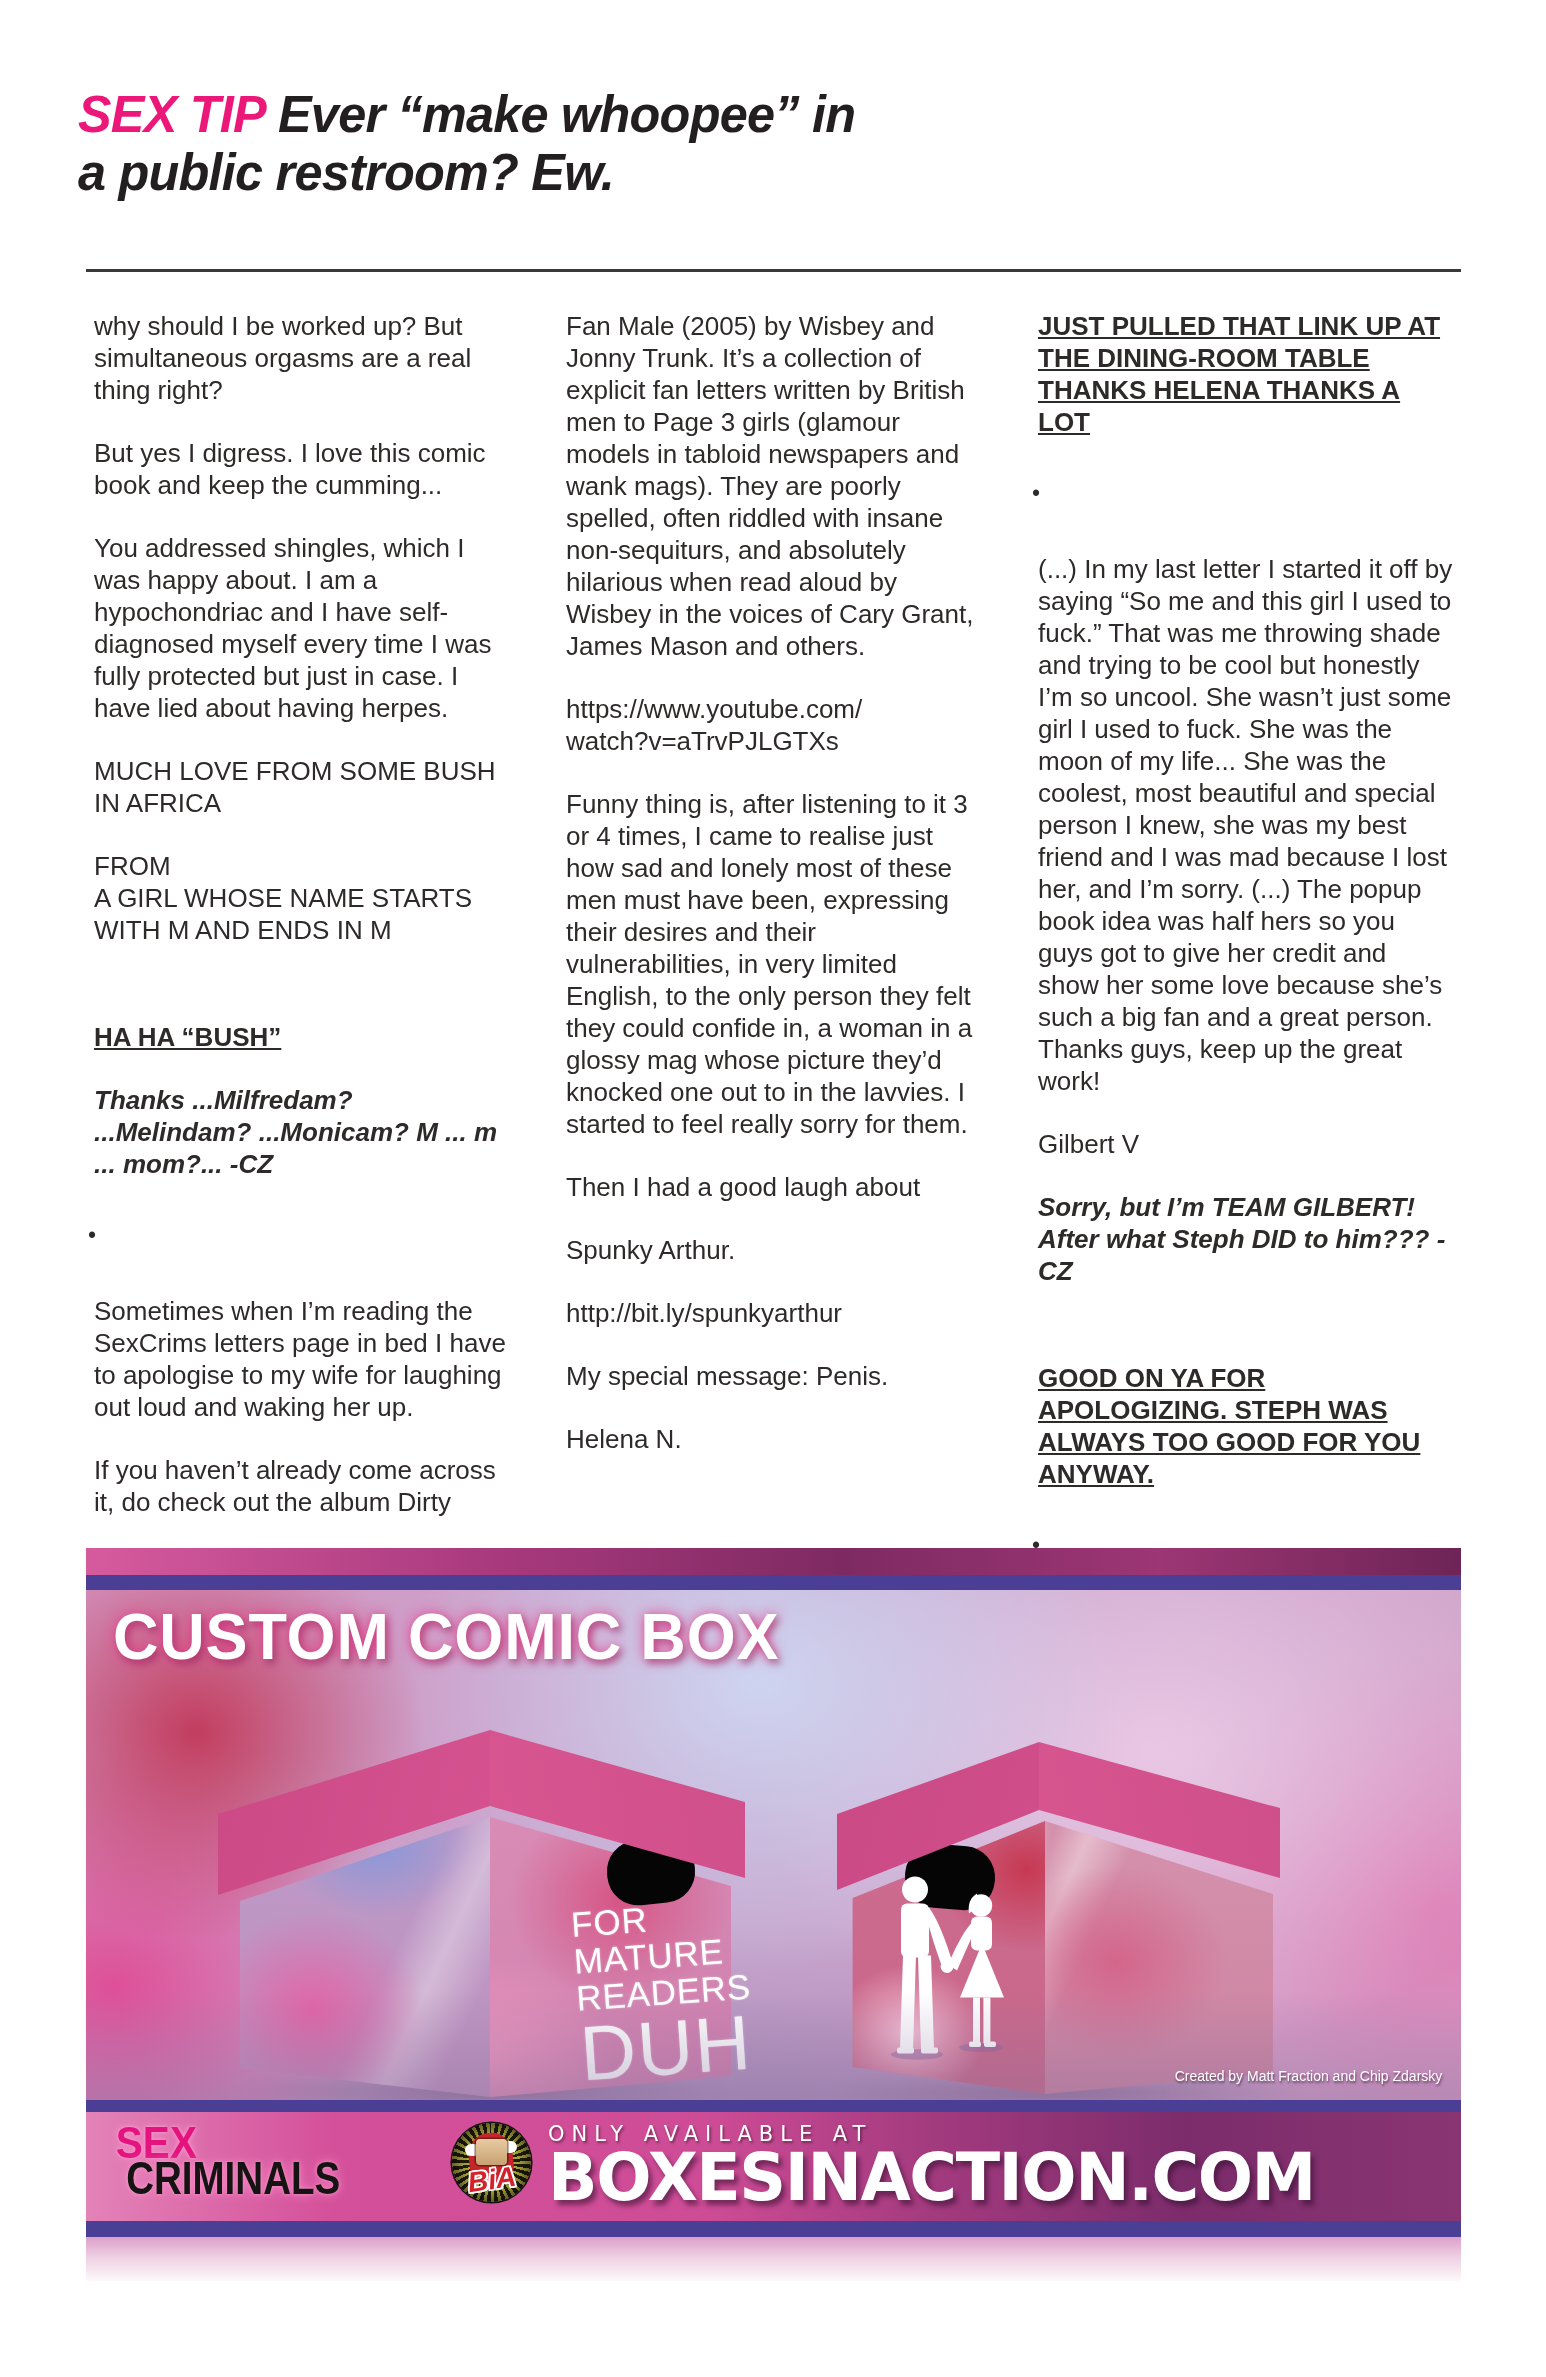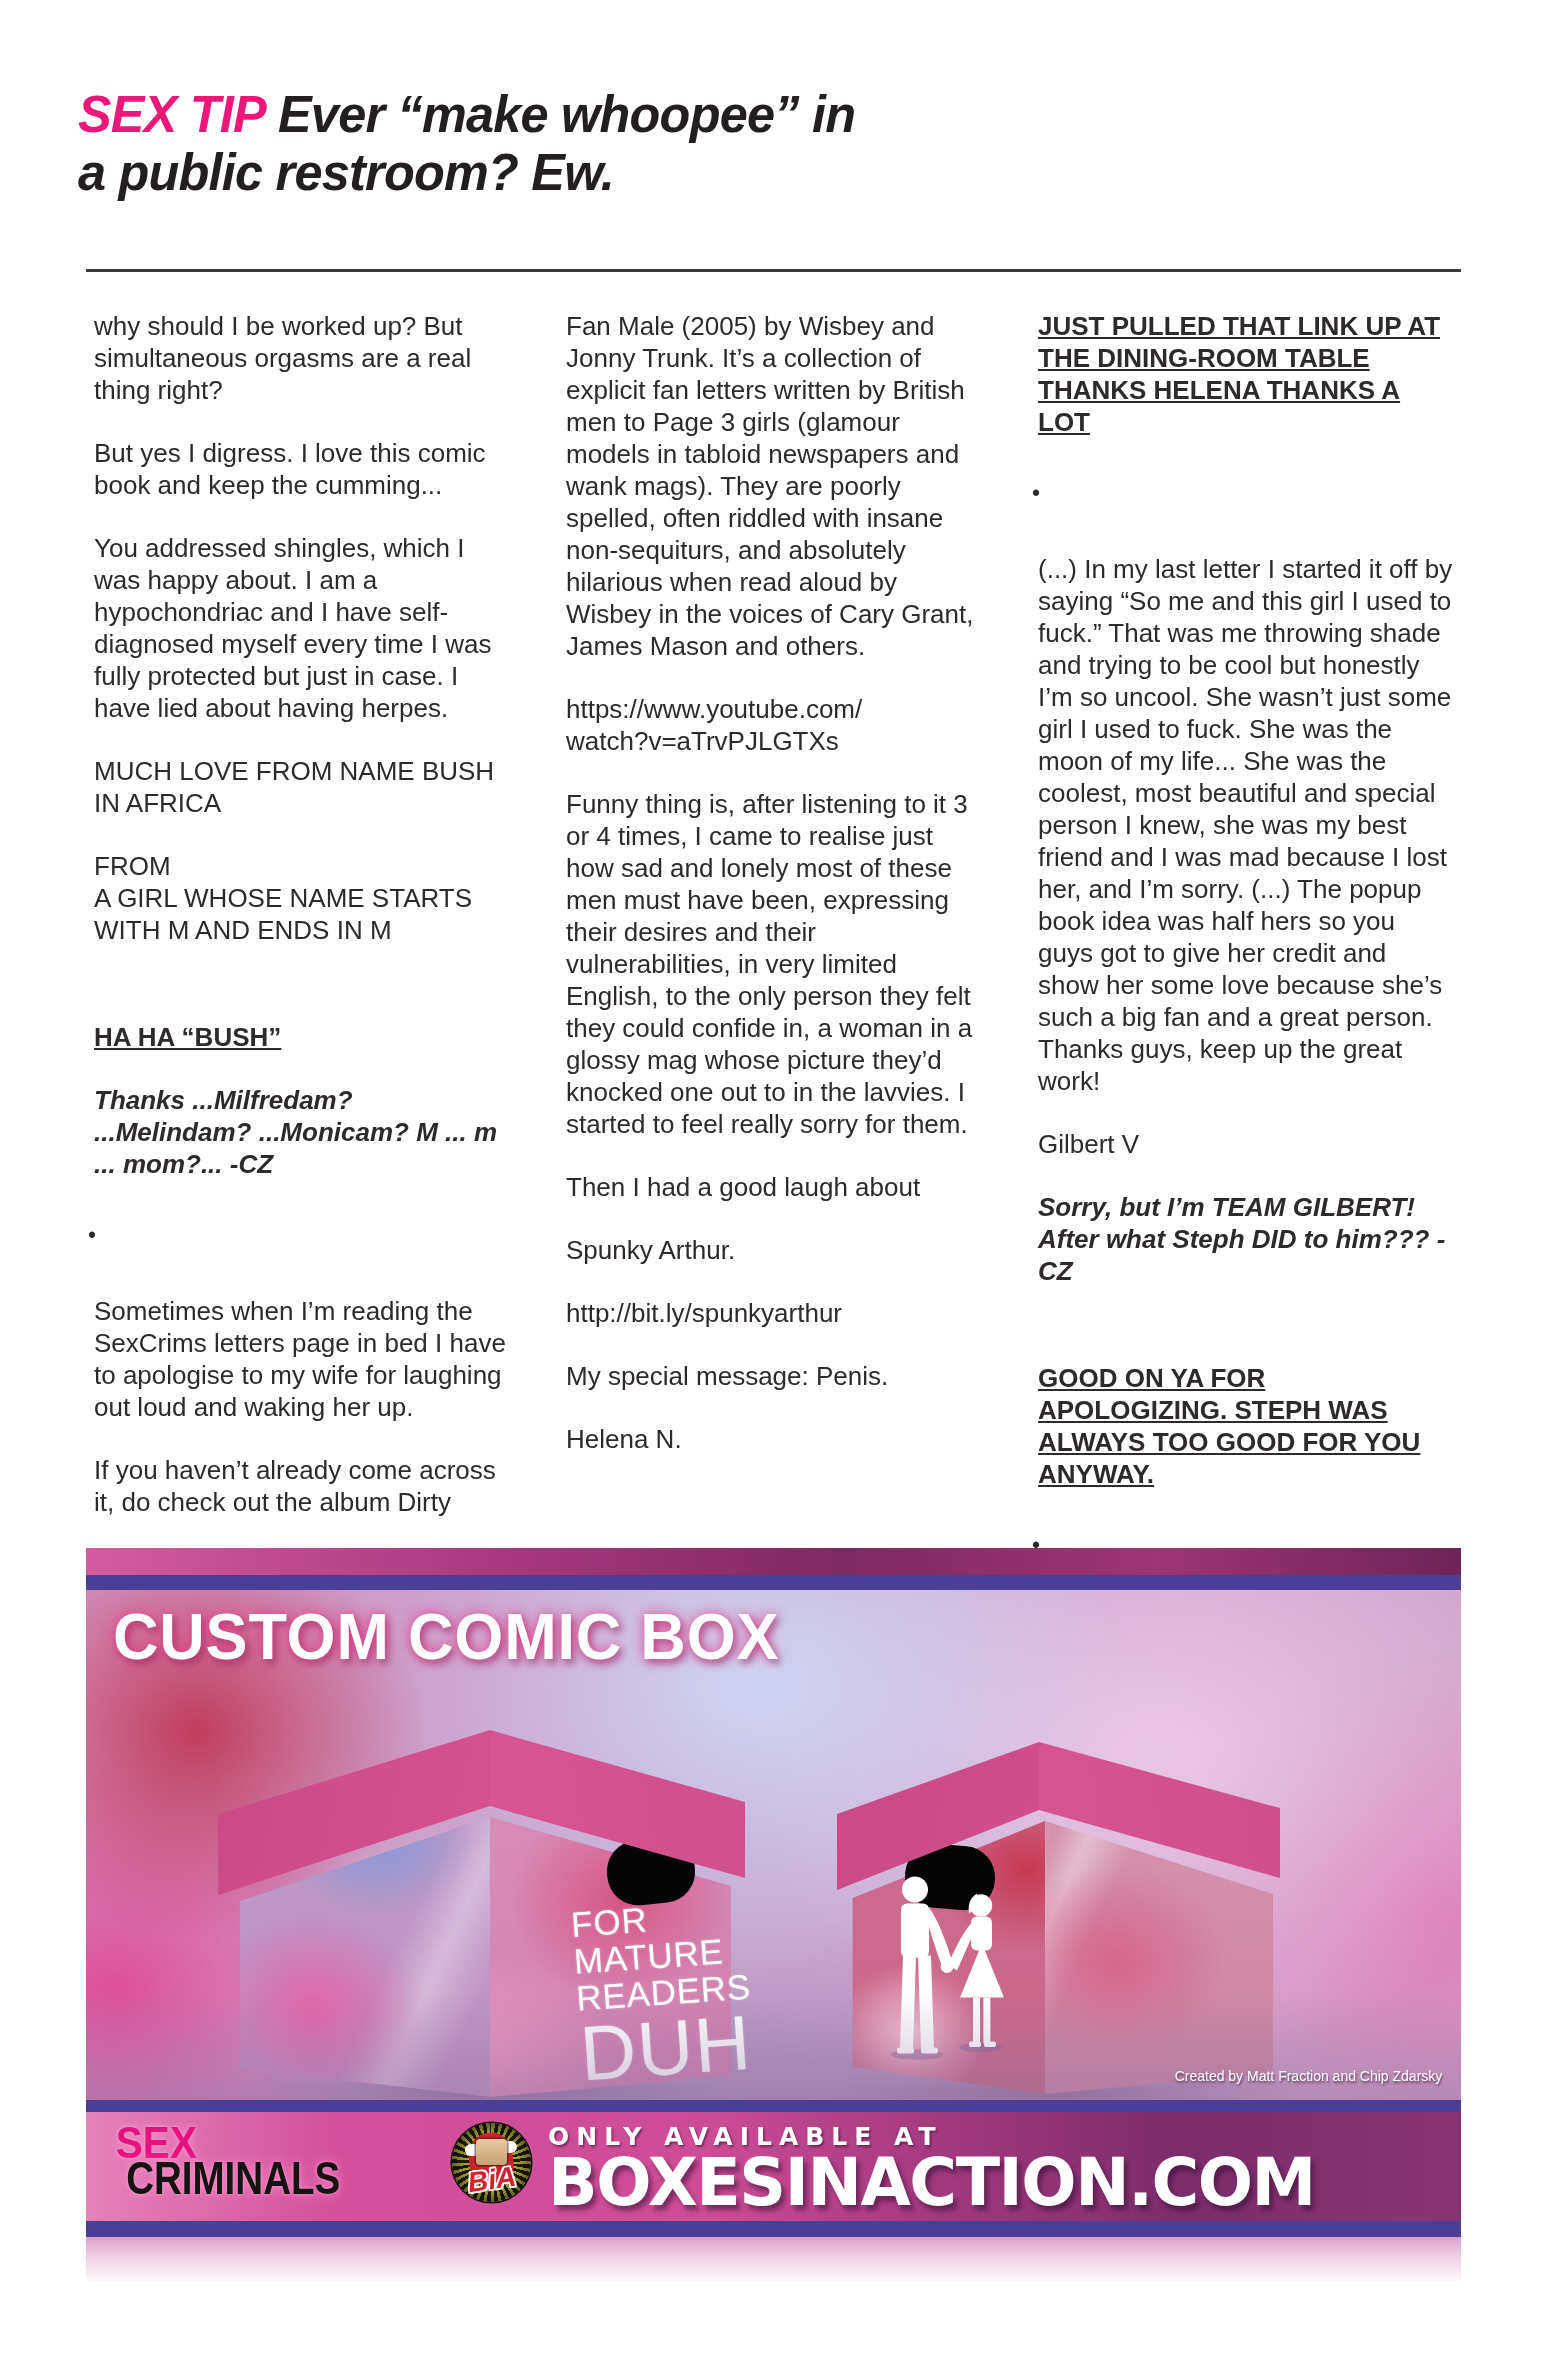--- a/index.html
+++ b/index.html
@@ -109,21 +109,21 @@
   .bia-devil{position:absolute;left:22%;top:12%;width:56%;height:64%;background:#c8252b;
       border-radius:45% 45% 35% 35%;transform:rotate(-6deg);}
   .bia-box-shape{position:absolute;left:31%;top:20%;width:38%;height:32%;border-radius:3.9px;
       background:linear-gradient(#e8cba2,#c7a173);box-shadow:0 0 0 1.6px rgba(40,20,10,.5);}
   .bia-glove{position:absolute;width:15.6px;height:12.4px;background:#fff;border-radius:6.2px;}
   .g1{left:16%;top:26%;} .g2{left:63%;top:22%;}
   .bia-text{position:absolute;bottom:8%;left:50%;transform:translateX(-50%) rotate(-8deg);
       font-weight:bold;font-style:italic;font-size:28px;color:#d3222a;
       text-shadow:-1.6px 0 #fff,1.6px 0 #fff,0 -1.6px #fff,0 1.6px #fff,-1.6px -1.6px #fff,1.6px 1.6px #fff,-1.6px 1.6px #fff,1.6px -1.6px #fff;}
   .avail{position:absolute;left:462px;top:9.3px;color:#fff;}
-  .only-line{font-weight:bold;font-size:25px;letter-spacing:7px;margin-bottom:1.6px;
+  .only-line{font-weight:normal;font-size:21px;letter-spacing:7px;margin-bottom:1.6px;
       text-shadow:1.6px 2.3px 2.3px rgba(60,20,50,.6);font-family:"DejaVu Sans",sans-serif;}
   .site-line{font-weight:bold;font-size:70px;line-height:.92;letter-spacing:-1.6px;
       transform:scale(.93,.95);transform-origin:left top;font-family:"DejaVu Sans",sans-serif;
       text-shadow:3.9px 5.4px 5.4px rgba(50,15,45,.55);}
   .ad-fade{height:44px;background:linear-gradient(180deg,#dc9fc9,#eecfe3 45%,#fdf9fb);}
 </style>
 </head>
 <body>
 
 <div class="page-header">
@@ -131,21 +131,21 @@
   <span>a public restroom? Ew.</span></h1>
 </div>
 
 <div class="divider"></div>
 
 <main class="columns">
   <section class="col">
       <p class="para normal">why should I be worked up? But simultaneous orgasms are a real thing right?</p>
       <p class="para normal">But yes I digress. I love this comic book and keep the cumming...</p>
       <p class="para normal">You addressed shingles, which I was happy about. I am a hypochondriac and I have self-diagnosed myself every time I was fully protected but just in case. I have lied about having herpes.</p>
-      <p class="para normal">MUCH LOVE FROM NAME BUSH IN AFRICA</p>
+      <p class="para normal">MUCH LOVE FROM SOME BUSH IN AFRICA</p>
       <p class="para normal">FROM
 A GIRL WHOSE NAME STARTS WITH M AND ENDS IN M</p>
       <p class="para bold gap-top">HA HA “BUSH”</p>
       <p class="para bold-italic">Thanks ...Milfredam? ...Melindam? ...Monicam? M ... m ... mom?... -CZ</p>
       <p class="para bullet">•</p>
       <p class="para normal">Sometimes when I’m reading the SexCrims letters page in bed I have to apologise to my wife for laughing out loud and waking her up.</p>
       <p class="para normal">If you haven’t already come across it, do check out the album Dirty</p>
     </section>
   <section class="col">
       <p class="para normal">Fan Male (2005) by Wisbey and Jonny Trunk. It’s a collection of explicit fan letters written by British men to Page 3 girls (glamour models in tabloid newspapers and wank mags). They are poorly spelled, often riddled with insane non-sequiturs, and absolutely hilarious when read aloud by Wisbey in the voices of Cary Grant, James Mason and others.</p>

